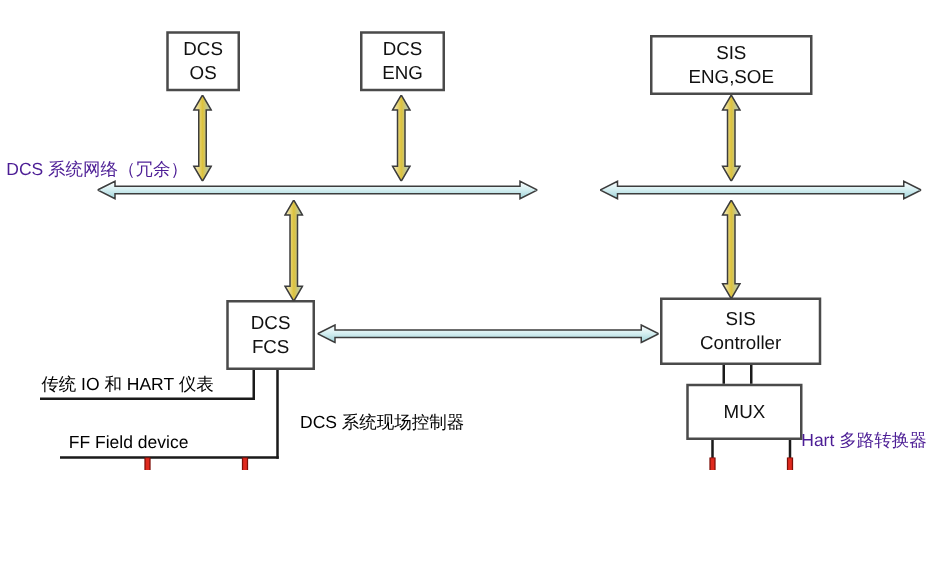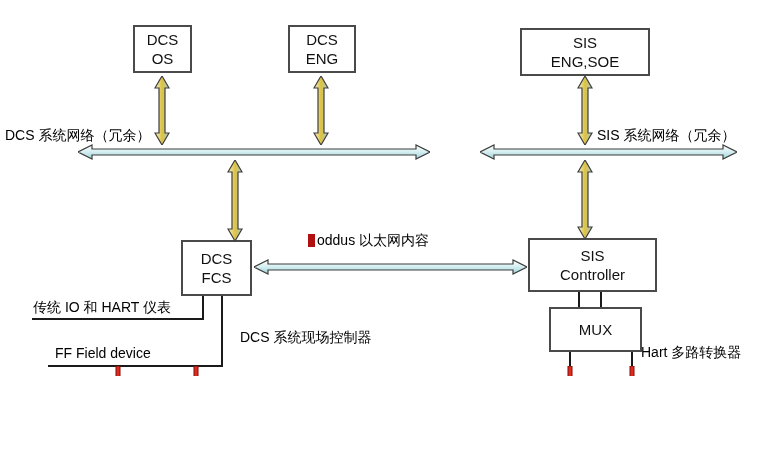--- a/index.html
+++ b/index.html
@@ -2,21 +2,21 @@
 <html><head>
 <meta charset="utf-8">
 <style>
   * { margin:0; padding:0; box-sizing:border-box; }
   body { font-family:"Liberation Sans","DejaVu Sans",sans-serif; background:#fff; }
   .canvas { position:relative; width:761px; height:376px; background:#ffffff; overflow:hidden; }
   .box { position:absolute; border:2px solid #4a4a4a; background:#fff;
          display:flex; flex-direction:column; align-items:center; justify-content:center;
          font-size:15px; color:#111; line-height:1.3; text-align:center; }
   .lbl { position:absolute; font-size:14px; white-space:nowrap; }
-  .red  { color:#000000; }
+  .red  { color:#4c1d95; }
   .blue { color:#000000; }
   .line { position:absolute; background:#1a1a1a; }
   .cable { position:absolute; }
   .arrow { position:absolute; }
   .device { position:absolute; }
   .mblock { display:inline-block; width:7px; height:13px; background:#b01010;
             margin-right:2px; vertical-align:-2px; }
 </style>
 </head>
 <body>
@@ -149,22 +149,18 @@
     <rect x="9" y="8" width="4" height="3" fill="#e03030"></rect>
     <rect x="15" y="8" width="4" height="3" fill="#e03030"></rect>
     <rect x="21" y="8" width="4" height="3" fill="#e03030"></rect>
     <rect x="9" y="13" width="4" height="3" fill="#c02828"></rect>
     <rect x="14" y="26" width="8" height="6" fill="#8a8a8a"></rect>
     <path d="M8,47 L12,32 L24,32 L28,47 Z" fill="#e6e6e6" stroke="#9a9a9a"></path>
     <rect x="5" y="45" width="26" height="3" rx="1.5" fill="#cfcfcf" stroke="#9a9a9a"></rect>
   </svg>
 
   <div class="lbl red" style="left:5px;top:127px;">DCS 系统网络（冗余）</div>
-  <div class="lbl red" style="left:597px;top:127px;">SIS 系统网络（冗余）</div>
-  <div class="lbl red" style="left:308px;top:232px;">
-    <span class="mblock"></span><span>oddus 以太网内容</span>
-  </div>
   <div class="lbl blue" style="left:33px;top:299px;">传统 IO 和 HART 仪表</div>
   <div class="lbl blue" style="left:240px;top:329px;">DCS 系统现场控制器</div>
   <div class="lbl blue" style="left:55px;top:345px;">FF Field device</div>
   <div class="lbl red" style="left:641px;top:344px;">Hart 多路转换器</div>
 
 </div>
 
 </body></html>

